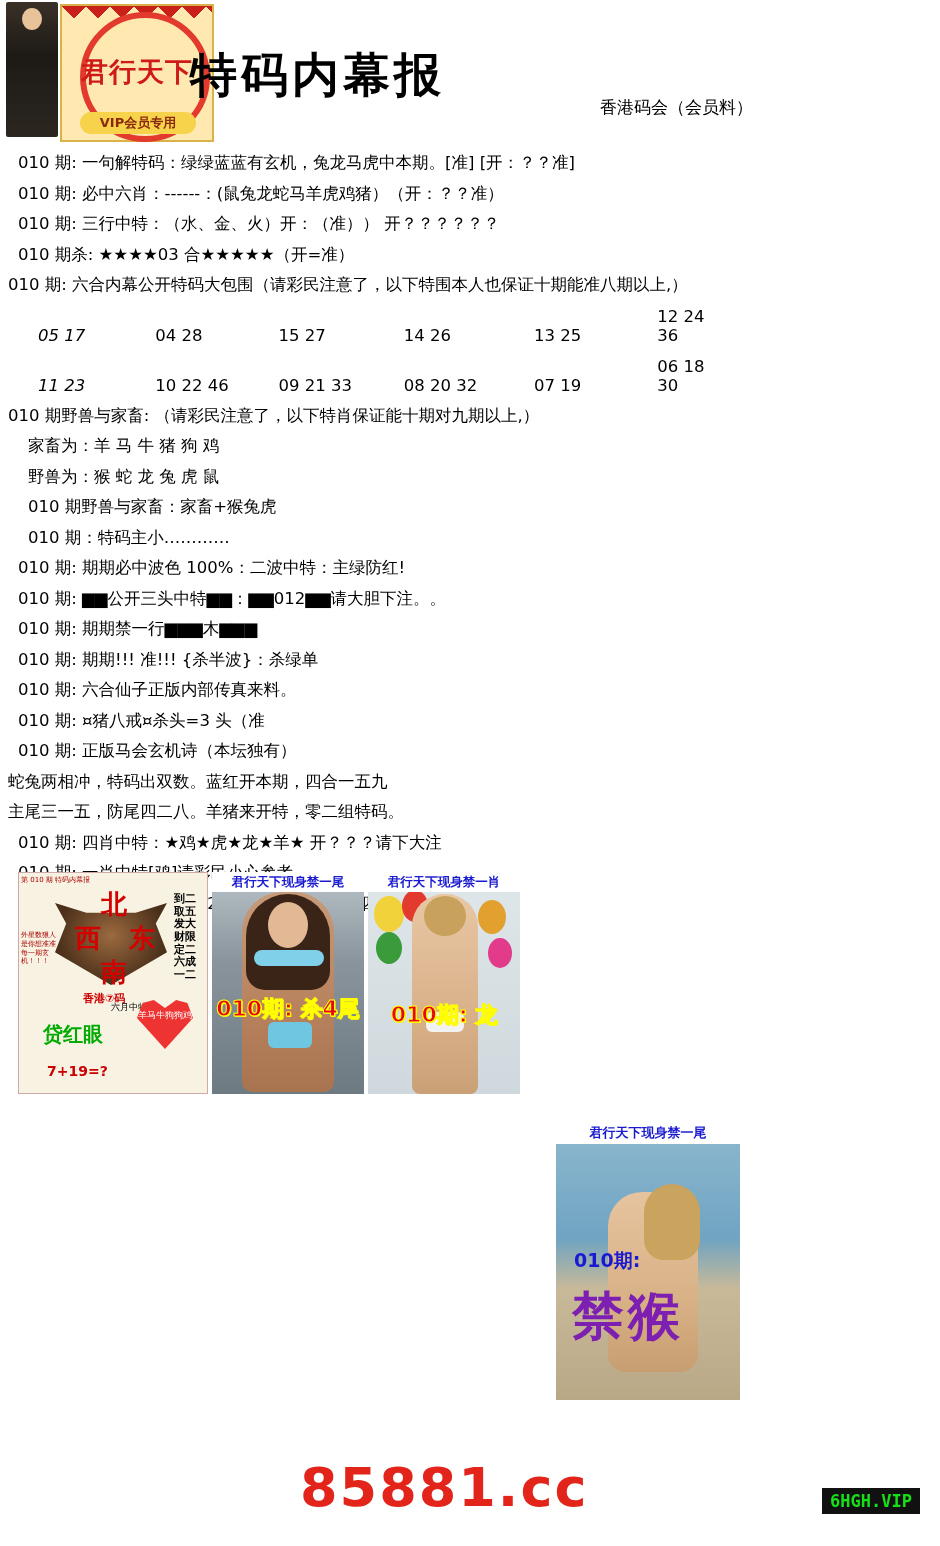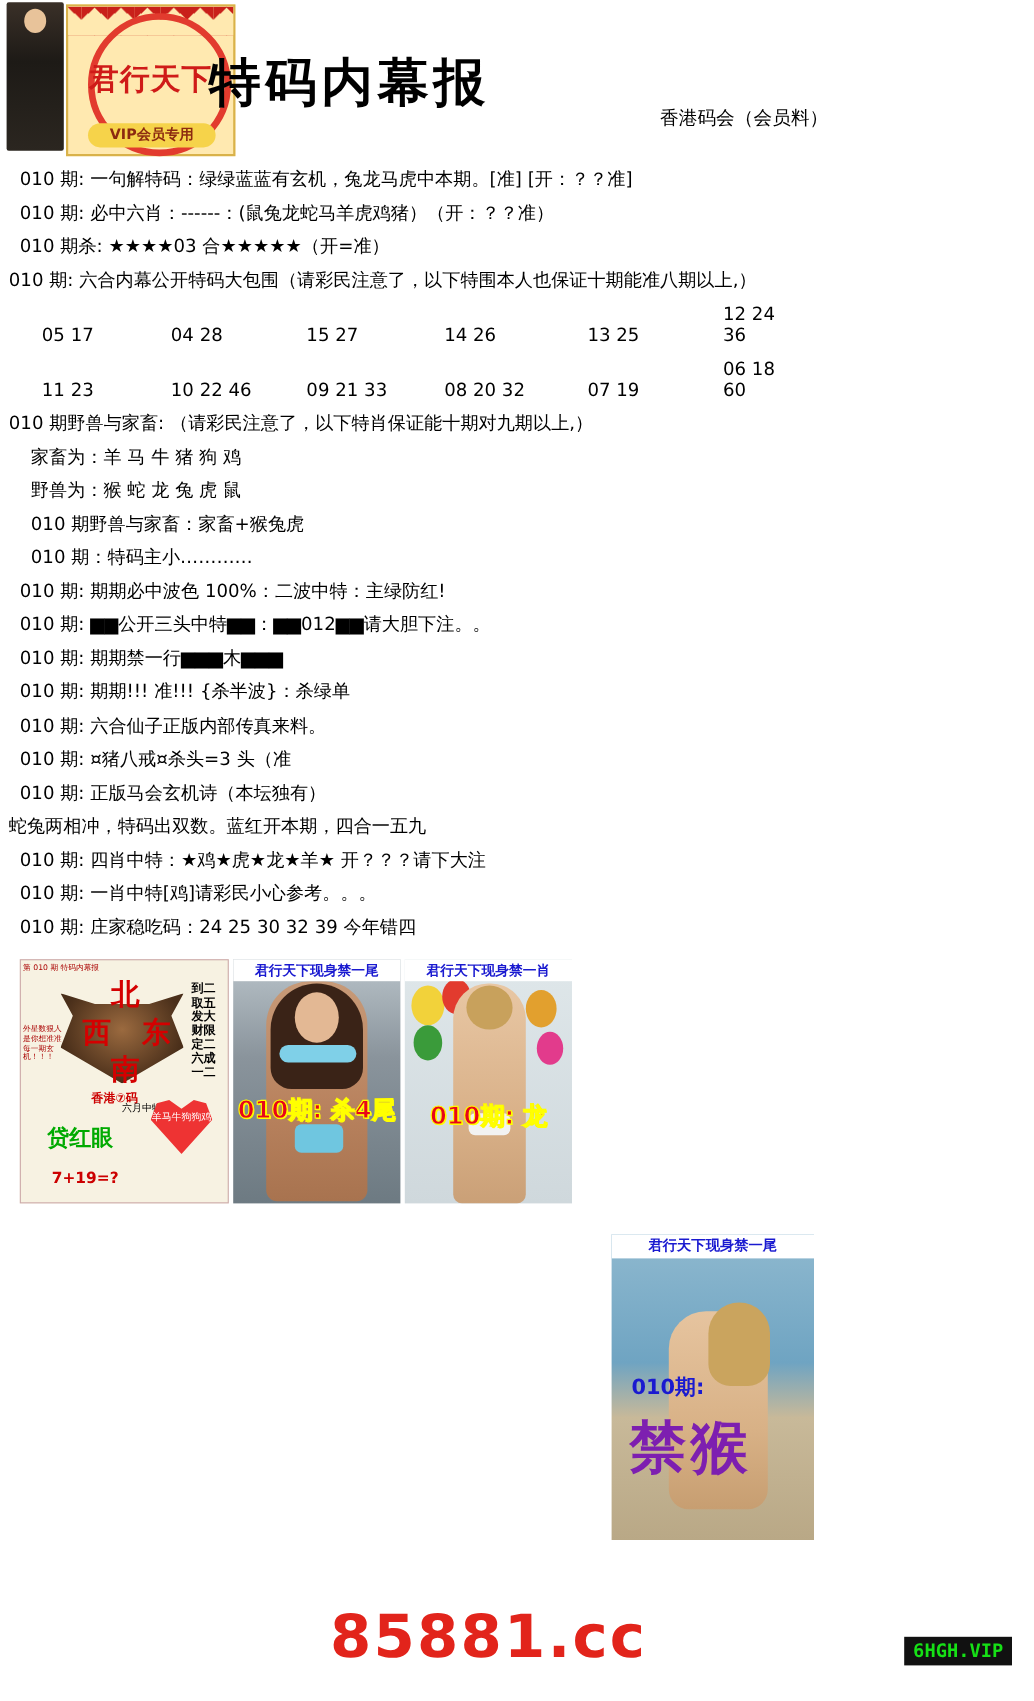--- a/index.html
+++ b/index.html
@@ -72,21 +72,21 @@
 
   
   .lines { position:absolute; left:0; top:148px; width:940px; }
   .line { font-size:16.5px; line-height:1.0; padding:7px 0 7px 18px; white-space:nowrap; }
   .line .lbl { display:inline-block; }
   .ind { padding-left:28px; }
   .ind2 { padding-left:8px; }
   .star { color:#000; letter-spacing:0px; }
   .num-row { font-size:16.5px; padding:6px 0 6px 38px; }
   .num-row span { display:inline-block; }
-  .c1 { width:112px; } .c2 { width:118px; } .c3 { width:120px; }
+  .c1 { width:112px;font-style:italic; } .c2 { width:118px; } .c3 { width:120px; }
   .c4 { width:125px; } .c5 { width:118px; } .c6 { width:70px; }
 
   
   .img-row { position:absolute; left:18px; top:872px; width:520px; height:222px; }
 
   .card { position:absolute; top:0; box-sizing:border-box; }
 
   
   .card1 { left:0; width:190px; height:222px; background:#f7f2e2; border:1px solid #caa; }
   .card1 .c1head { position:absolute; top:2px; left:2px; right:2px; height:12px; font-size:7px; color:#a00; }
@@ -221,20 +221,24 @@
 
     <div class="line">
       <span class="lbl">010 期:</span>
       <span>一句解特码：绿绿蓝蓝有玄机，兔龙马虎中本期。[准] [开：？？准]</span>
     </div>
     <div class="line">
       <span class="lbl">010 期:</span>
       <span>必中六肖：------：(鼠兔龙蛇马羊虎鸡猪）（开：？？准）</span>
     </div>
     <div class="line">
+      <span class="lbl">010 期:</span>
+      <span>三行中特：（水、金、火）开：（准））        开？？？？？？</span>
+    </div>
+    <div class="line">
       <span class="lbl">010 期杀:</span>
       <span class="star">★★★★03 合★★★★★（开=准）</span>
     </div>
     <div class="line ind2">
       <span class="lbl">010 期:</span>
       <span>六合内幕公开特码大包围（请彩民注意了，以下特围本人也保证十期能准八期以上,）</span>
     </div>
 
     <div class="num-row">
       <span class="c1">05 17</span>
@@ -243,21 +247,21 @@
       <span class="c4">14 26</span>
       <span class="c5">13 25</span>
       <span class="c6">12   24 36</span>
     </div>
     <div class="num-row">
       <span class="c1">11 23</span>
       <span class="c2">10 22 46</span>
       <span class="c3">09 21 33</span>
       <span class="c4">08 20 32</span>
       <span class="c5">07 19</span>
-      <span class="c6">06 18 60</span>
+      <span class="c6">06 18 30</span>
     </div>
 
     <div class="line ind2">
       <span class="lbl">010 期野兽与家畜:</span>
       <span>（请彩民注意了，以下特肖保证能十期对九期以上,）</span>
     </div>
     <div class="line ind">
       <span>家畜为：羊 马 牛 猪 狗 鸡</span>
     </div>
     <div class="line ind">
@@ -293,20 +297,23 @@
     <div class="line">
       <span class="lbl">010 期:</span>
       <span>¤猪八戒¤杀头=3 头（准</span>
     </div>
     <div class="line">
       <span class="lbl">010 期:</span>
       <span>正版马会玄机诗（本坛独有）</span>
     </div>
     <div class="line ind2">
       <span>蛇兔两相冲，特码出双数。蓝红开本期，四合一五九</span>
+    </div>
+    <div class="line ind2">
+      <span>主尾三一五，防尾四二八。羊猪来开特，零二组特码。</span>
     </div>
     <div class="line">
       <span class="lbl">010 期:</span>
       <span>四肖中特：★鸡★虎★龙★羊★    开？？？请下大注</span>
     </div>
     <div class="line">
       <span class="lbl">010 期:</span>
       <span>一肖中特[鸡]请彩民小心参考。。。</span>
     </div>
     <div class="line">

